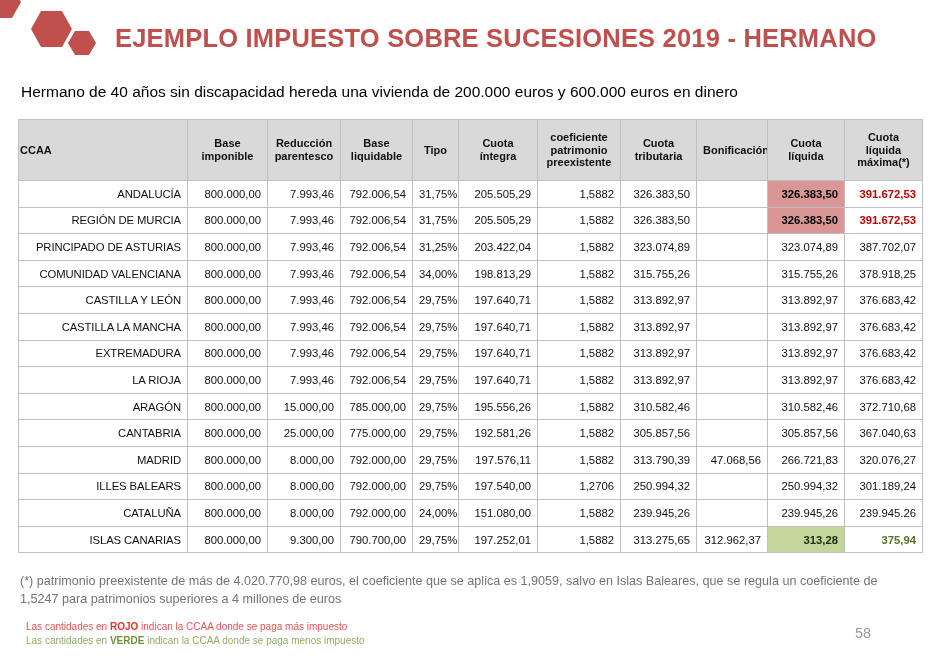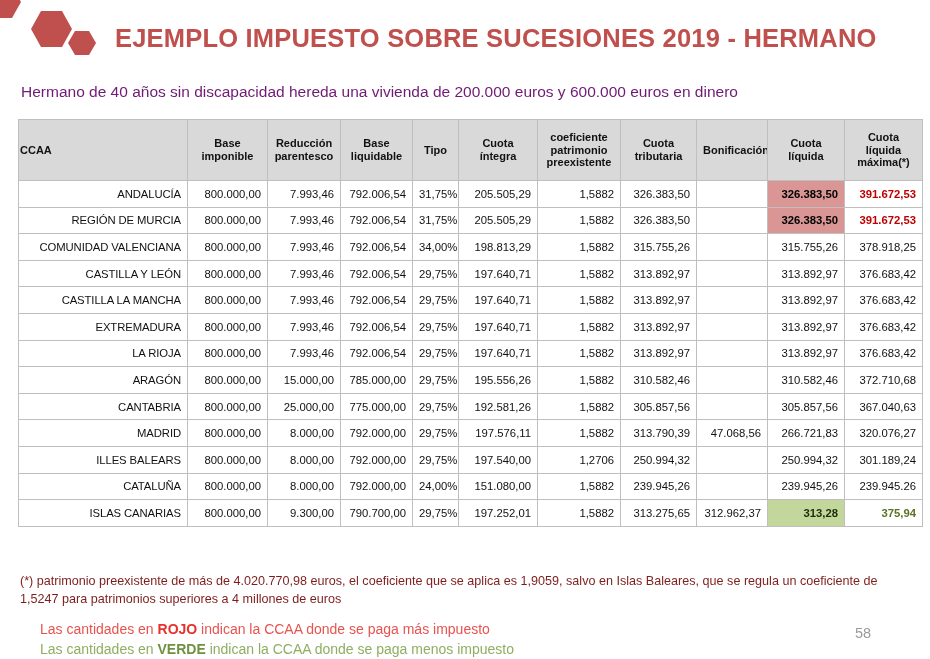--- a/index.html
+++ b/index.html
@@ -36,21 +36,21 @@
     letter-spacing: 0.2px;
     white-space: nowrap;
   }
 
   
   .subtitle {
     position: absolute;
     left: 21px;
     top: 83px;
     font-size: 15.5px;
-    color: #701a75;
+    color: #000000;
     white-space: nowrap;
   }
 
   
   .table-wrap {
     position: absolute;
     left: 18px;
     top: 119px;
     width: 894px;
   }
@@ -128,30 +128,30 @@
   col.w-cliq  { width: 77px; }
   col.w-cmax  { width: 78px; }
 
   
   .footnote {
     position: absolute;
     left: 20px;
     top: 572px;
     width: 898px;
     font-size: 12.6px;
-    color: #7f1d1d;
+    color: #737373;
     line-height: 1.45;
   }
 
   
   .legend {
     position: absolute;
-    left: 40px;
+    left: 26px;
     top: 620px;
-    font-size: 14px;
+    font-size: 10px;
     line-height: 1.42;
   }
   .legend-line-red { color: #e8534f; }
   .legend-line-green { color: #8fae62; }
   .legend b { font-weight: bold; }
   .legend .w-red { color: #e8312c; }
   .legend .w-green { color: #6f9140; }
 
   
   .page-number {
@@ -232,20 +232,33 @@
           <td>792.006,54</td>
           <td>31,75%</td>
           <td>205.505,29</td>
           <td>1,5882</td>
           <td>326.383,50</td>
           <td></td>
           <td class="hl-red">326.383,50</td>
           <td class="txt-red">391.672,53</td>
         </tr>
         <tr>
+          <td class="c-name">PRINCIPADO DE ASTURIAS</td>
+          <td>800.000,00</td>
+          <td>7.993,46</td>
+          <td>792.006,54</td>
+          <td>31,25%</td>
+          <td>203.422,04</td>
+          <td>1,5882</td>
+          <td>323.074,89</td>
+          <td></td>
+          <td>323.074,89</td>
+          <td>387.702,07</td>
+        </tr>
+        <tr>
           <td class="c-name">COMUNIDAD VALENCIANA</td>
           <td>800.000,00</td>
           <td>7.993,46</td>
           <td>792.006,54</td>
           <td>34,00%</td>
           <td>198.813,29</td>
           <td>1,5882</td>
           <td>315.755,26</td>
           <td></td>
           <td>315.755,26</td>

